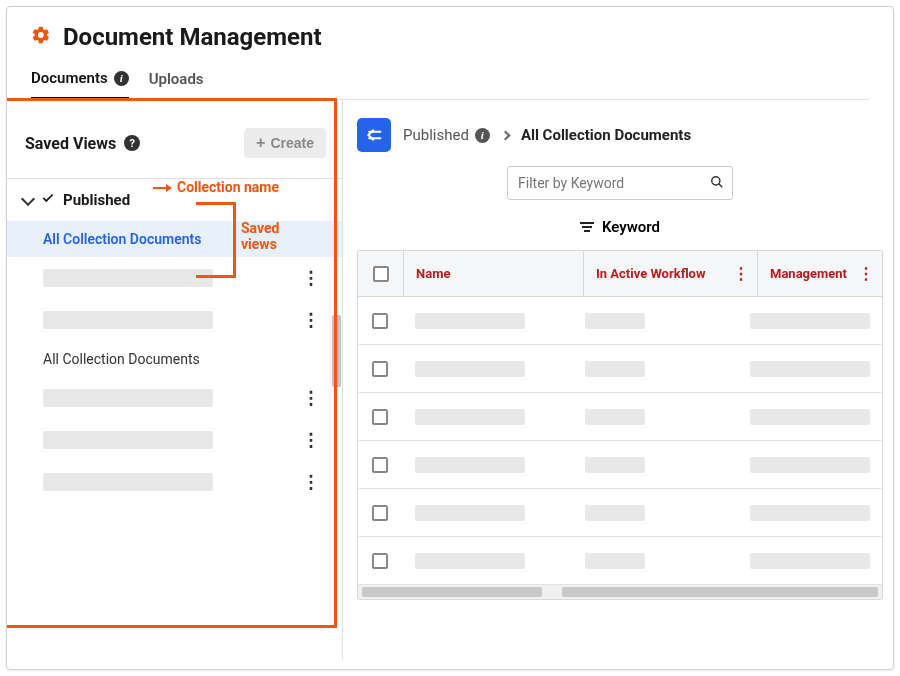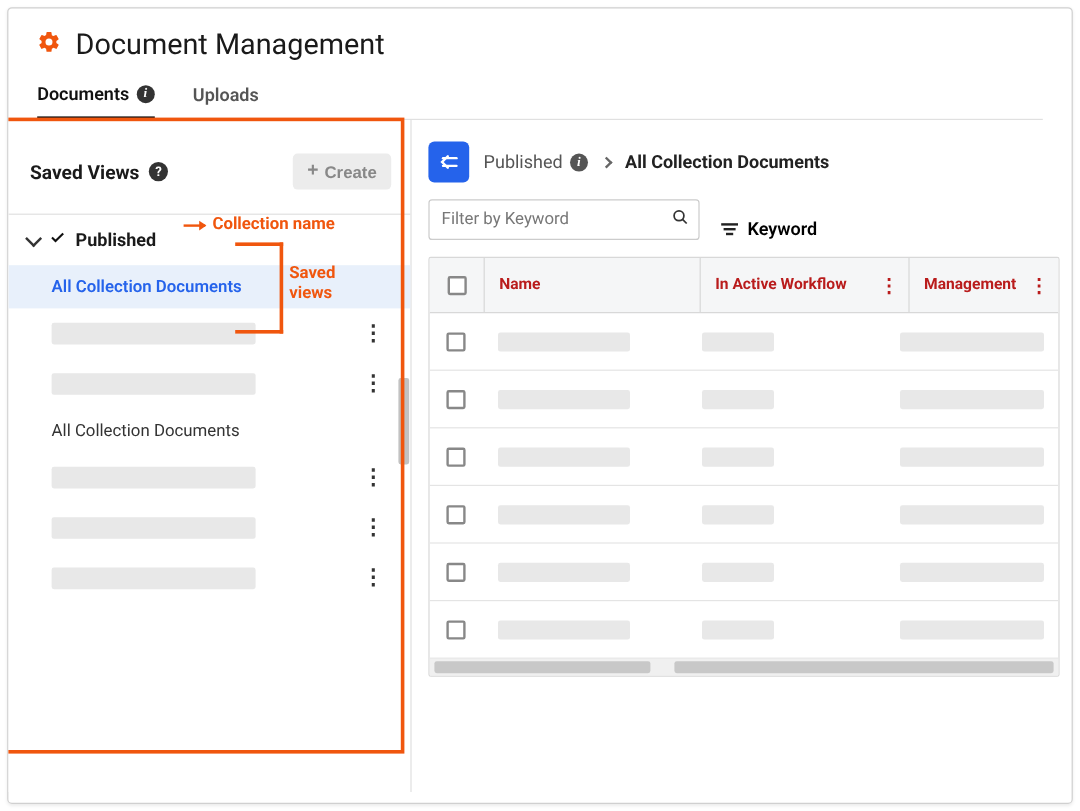--- a/index.html
+++ b/index.html
@@ -24,26 +24,26 @@
     padding: 16px 24px 0 24px;
   }
   .title-row {
     display: flex;
     align-items: center;
     gap: 12px;
     margin-bottom: 18px;
   }
   .title-row h1 {
     font-size: 24px;
-    font-weight: 400;
+    font-weight: 700;
     color: #1a1a1a;
   }
   .tabs {
     display: flex;
-    gap: 32px;
+    gap: 20px;
     border-bottom: 1px solid #e0e0e0;
   }
   .tab {
     padding: 0 0 10px 0;
     font-size: 15px;
     font-weight: 600;
     color: #555;
     cursor: pointer;
     display: flex;
     align-items: center;
@@ -233,22 +233,23 @@
   .bc-item { color: #555; display:flex; align-items:center; gap:6px;}
   .bc-sep {
     width: 7px; height: 7px;
     border-right: 2px solid #666;
     border-top: 2px solid #666;
     transform: rotate(45deg);
   }
   .bc-current { font-weight: 700; color: #222;}
   .filter-row {
     display: flex;
-    align-items: flex-end;
+    align-items: center;
     gap: 18px;
+    flex-direction: column;
   }
   .search-box {
     width: 226px;
     height: 34px;
     border: 1px solid #ccc;
     border-radius: 3px;
     display: flex;
     align-items: center;
     padding: 0 8px 0 10px;
     font-size: 14px;

